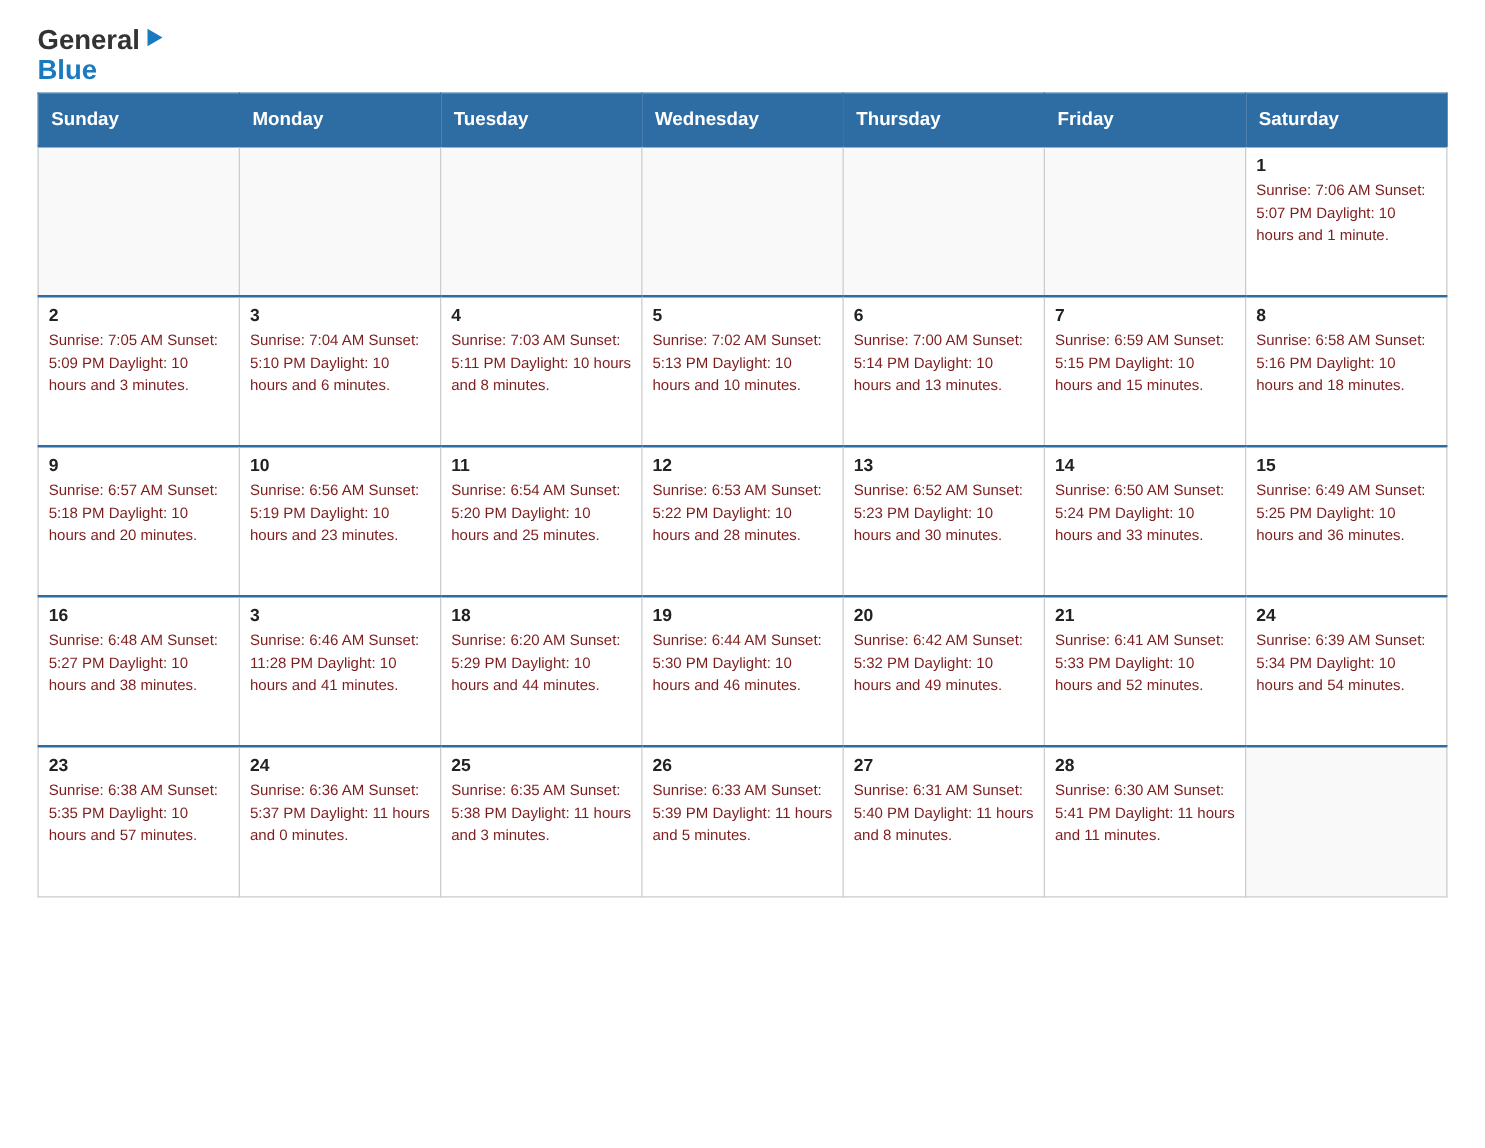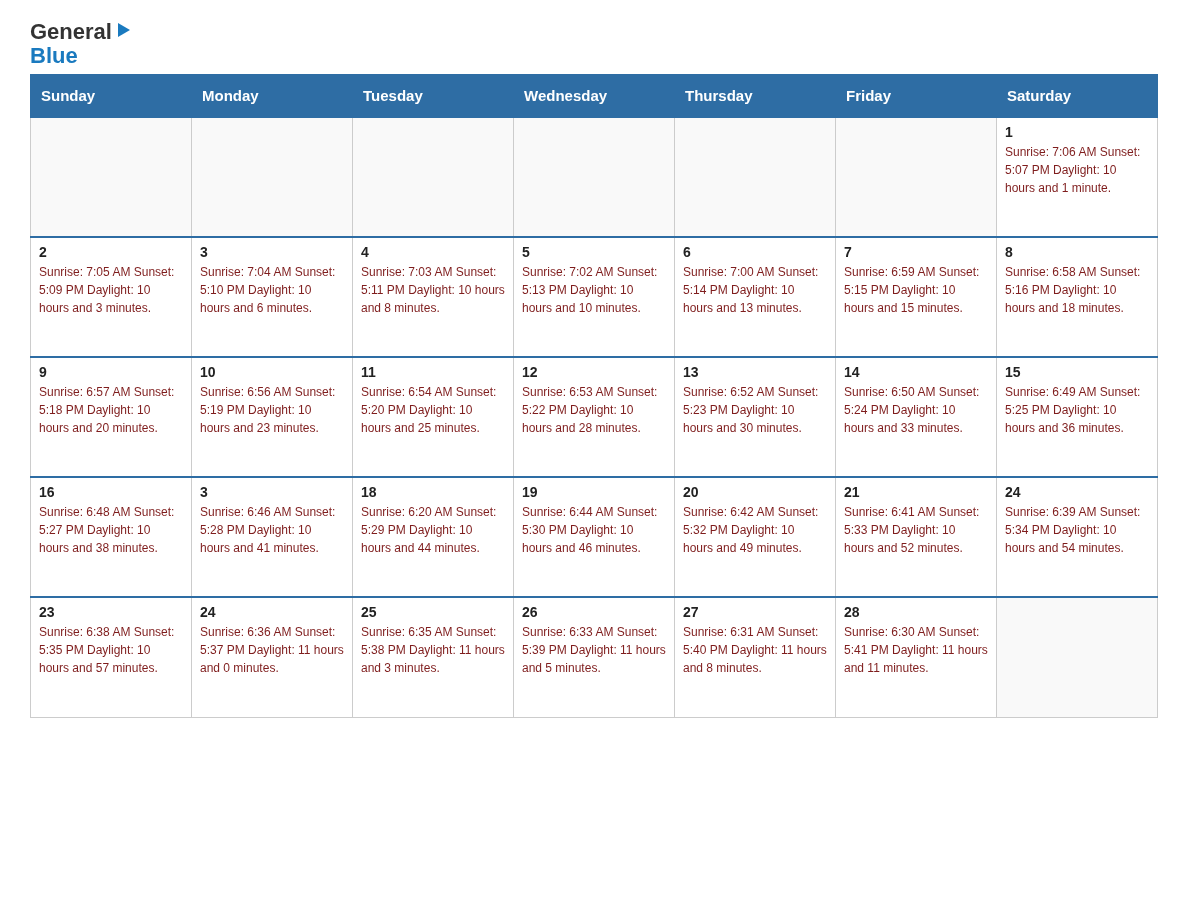--- a/index.html
+++ b/index.html
@@ -225,21 +225,21 @@
       <tr>
         <td>
           <span class="day-number">16</span>
           <div class="day-info">Sunrise: 6:48 AM
 Sunset: 5:27 PM
 Daylight: 10 hours and 38 minutes.</div>
         </td>
         <td>
           <span class="day-number">3</span>
           <div class="day-info">Sunrise: 6:46 AM
-Sunset: 5:28 PM
+Sunset: 11:28 PM
 Daylight: 10 hours and 41 minutes.</div>
         </td>
         <td>
           <span class="day-number">18</span>
           <div class="day-info">Sunrise: 6:20 AM
 Sunset: 5:29 PM
 Daylight: 10 hours and 44 minutes.</div>
         </td>
         <td>
           <span class="day-number">19</span>

